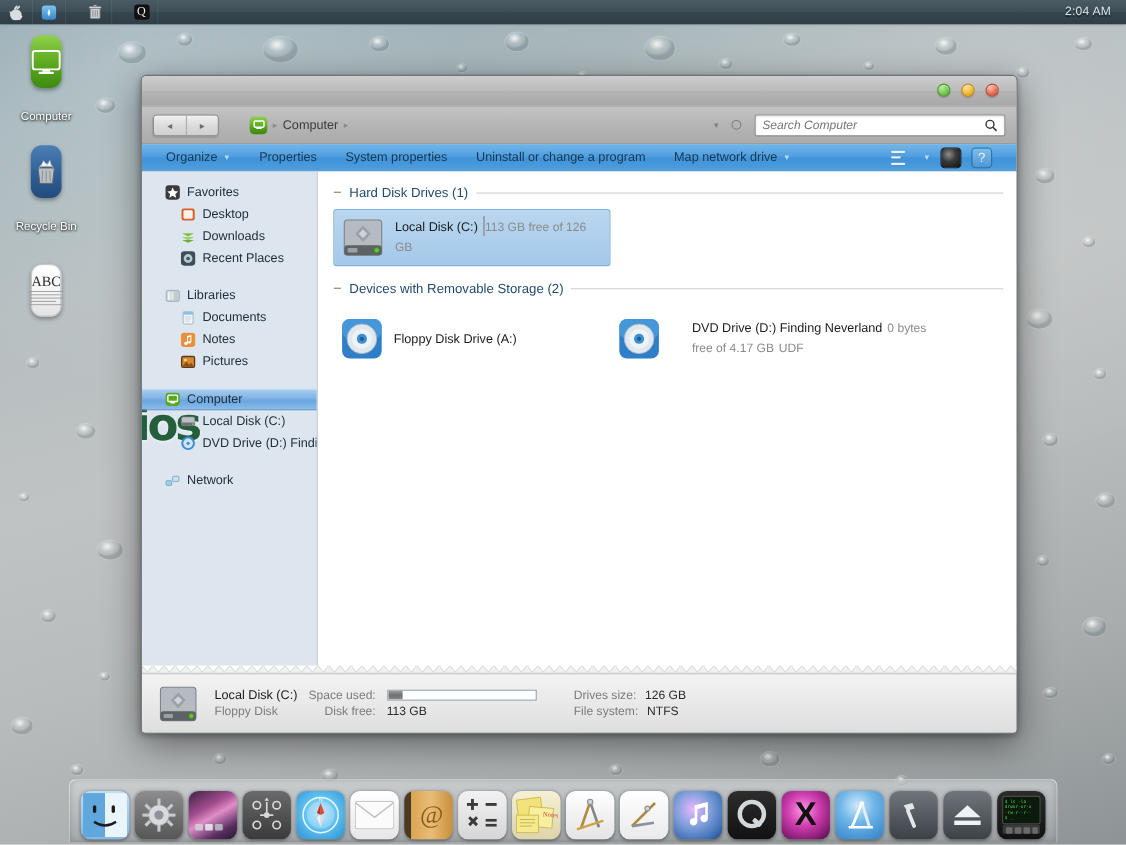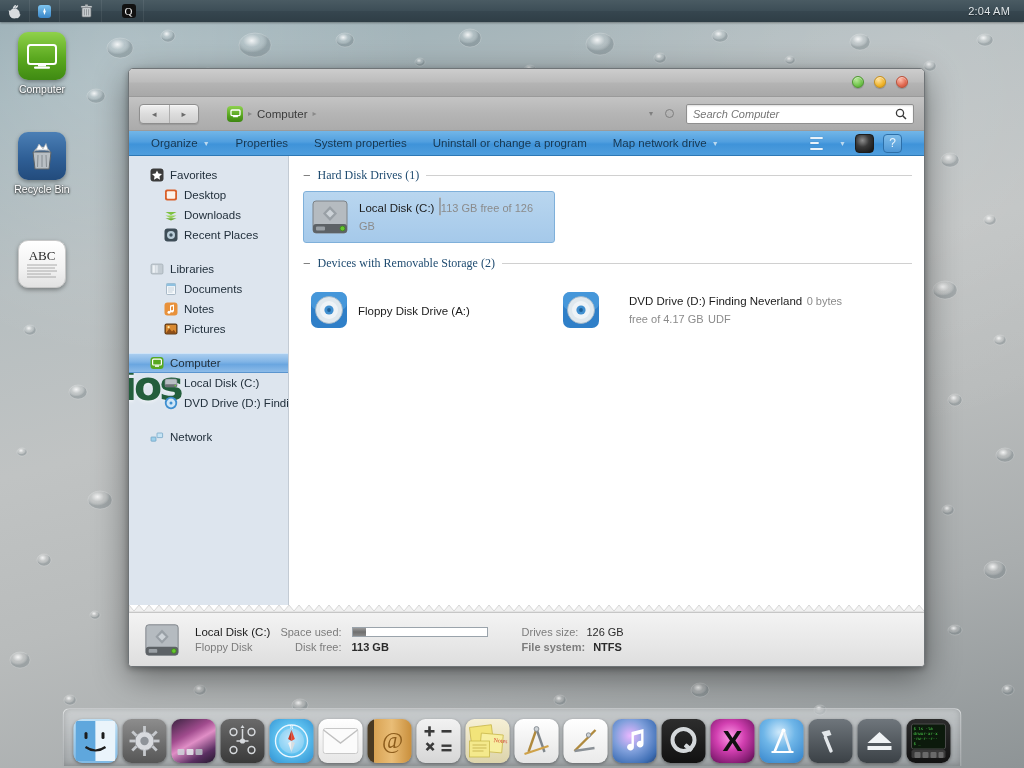--- a/index.html
+++ b/index.html
@@ -34,21 +34,21 @@
   #menubar .clock {
     margin-left: auto; margin-right: 14px; color: #dfe6e9; font-size: 11px;
     text-shadow: 0 1px 1px rgba(0,0,0,.5); letter-spacing: .2px;
   }
 
   
   .desk-icon {
     position: absolute; width: 78px; text-align: center; cursor: default;
   }
   .desk-icon .glyph {
-    width: 48px; height: 48px; margin: 0 auto 3px; border-radius: 10px;
+    width: 28px; height: 48px; margin: 0 auto 20px; border-radius: 10px;
     display:flex; align-items:center; justify-content:center;
     box-shadow: 0 2px 4px rgba(0,0,0,.35);
   }
   .desk-icon .lbl {
     font-size: 10.5px; color: #fff; text-shadow: 0 1px 2px rgba(0,0,0,.85), 0 0 3px rgba(0,0,0,.6);
     line-height: 12px;
   }
   .ic-computer { background: linear-gradient(180deg,#8fd14a 0%,#5aa81f 55%,#3f8a12 100%); }
   .ic-recycle  { background: linear-gradient(180deg,#4b7fb5 0%,#2f5f96 55%,#224b7c 100%); }
   .ic-abc {
@@ -146,21 +146,21 @@
     position: absolute; left: -6px; top: 206px; font-size: 41px; font-weight: bold;
     color: #14532d; opacity: .92; letter-spacing: -3px; z-index: 1;
     font-family: "DejaVu Sans", sans-serif;
     text-shadow: 0 2px 3px rgba(255,255,255,.45);
   }
 
   
   #content { flex: 1; background: #fff; padding: 9px 12px 0 14px; overflow: hidden; position: relative; }
   .grp-head { display: flex; align-items: center; gap: 7px; margin: 3px 0 8px; }
   .grp-minus { font-size: 13px; color: #777; line-height: 10px; }
-  .grp-title { font-size: 12px; color: #1f4b70; white-space: nowrap; font-family: Liberation Serif, serif; }
+  .grp-title { font-size: 12px; color: #1f4b70; white-space: nowrap; }
   .grp-rule { flex: 1; height: 1px; background: #d0d0d0; }
 
   .tiles { display: flex; flex-wrap: wrap; }
   .tile {
     display: flex; gap: 9px; padding: 5px 6px; border-radius: 3px; width: 252px; align-items: flex-start;
   }
   .tile.selected {
     background: linear-gradient(180deg,#b9d6ef 0%,#a5c9ea 100%);
     border: 1px solid #7fb0da;
   }
@@ -645,21 +645,21 @@
           <span class="dp-bar">
               <i style="width: 10%;"></i>
             </span>
           <span style="display:flex;gap:8px;">
             <span class="dp-k">Drives size:</span>
             <span class="dp-v">126 GB</span>
           </span>
         </span>
         <span class="dp-k" style="text-align:left;">Floppy Disk</span>
         <span class="dp-k">Disk free:</span>
-        <span style="display:flex;align-items:center;gap:34px;font-weight:bold;">
+        <span style="display:flex;align-items:center;gap:34px;">
           <span class="dp-v" style="width:136px;">113 GB</span>
           <span style="display:flex;gap:8px;">
             <span class="dp-k">File system:</span>
             <span class="dp-v">NTFS</span>
           </span>
         </span>
       </div>
     </div>
   </div>
 

